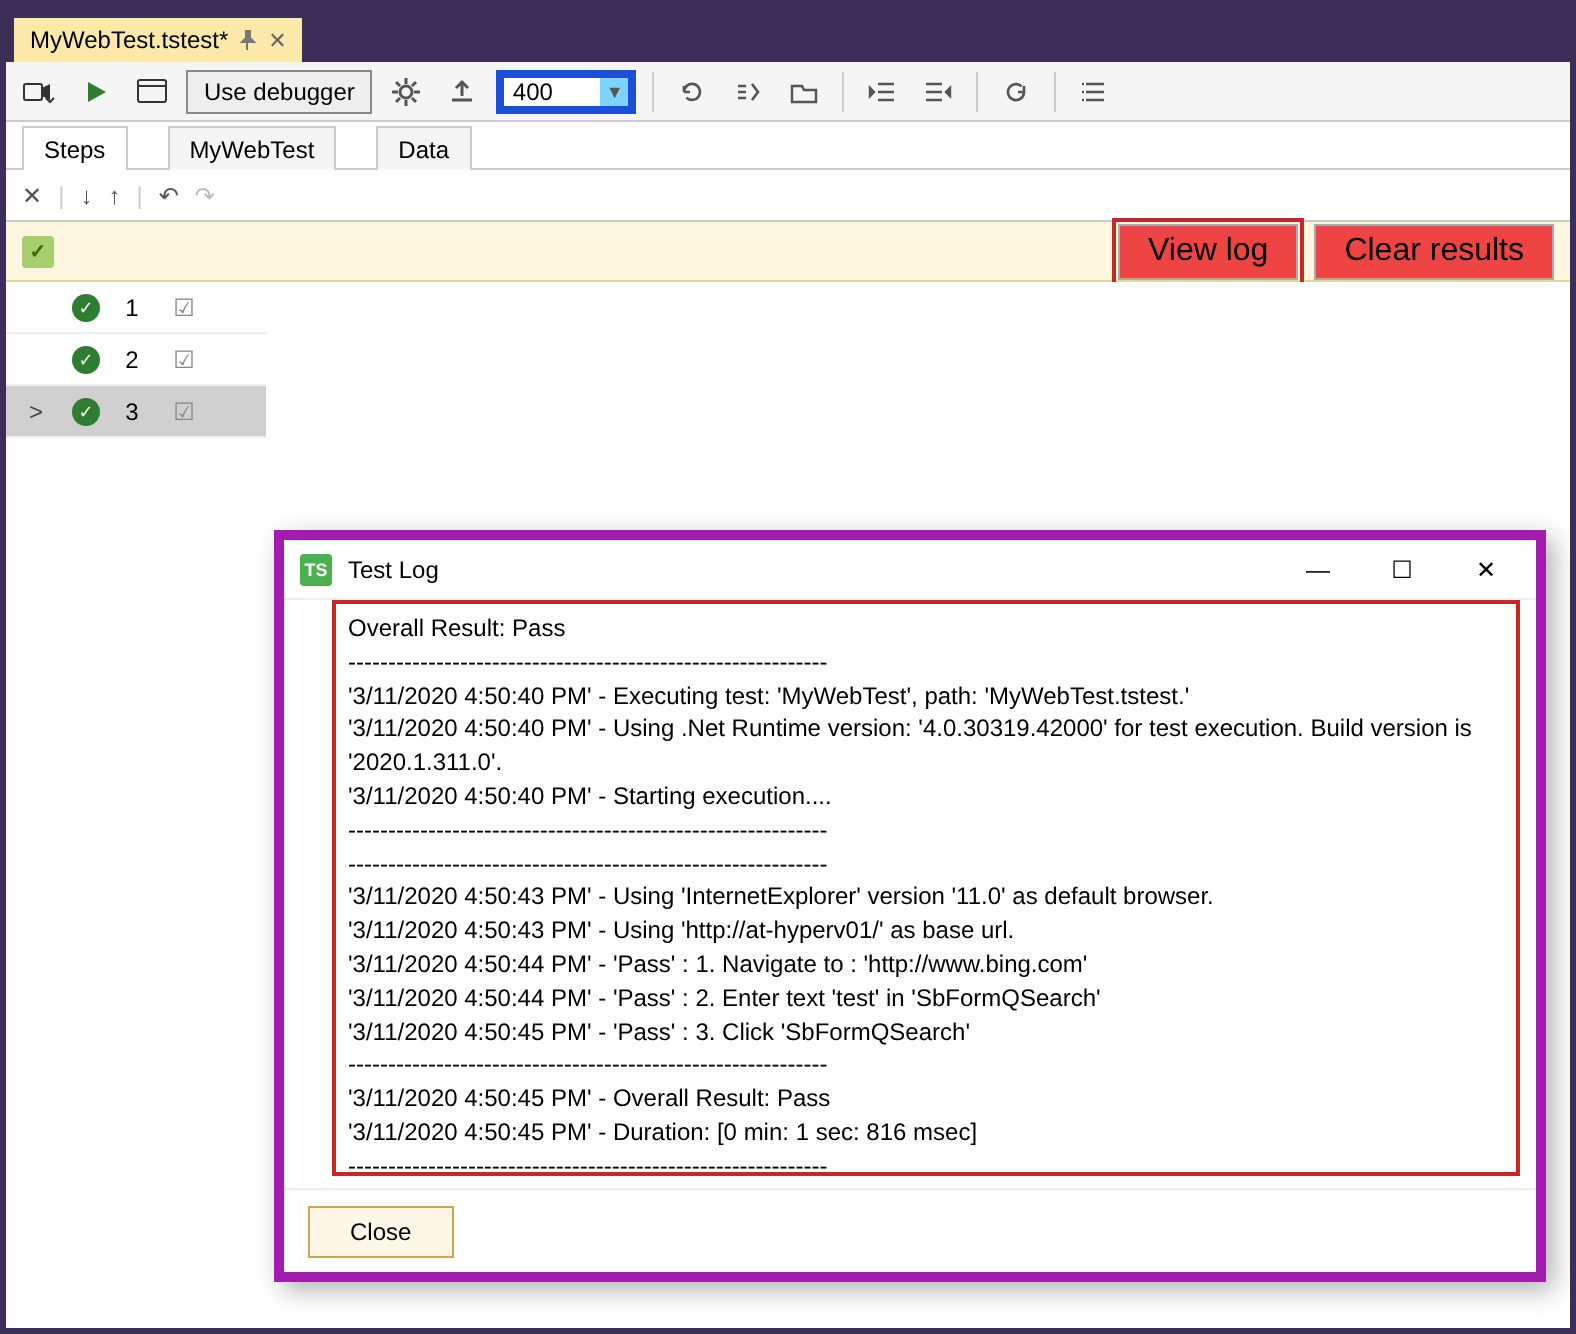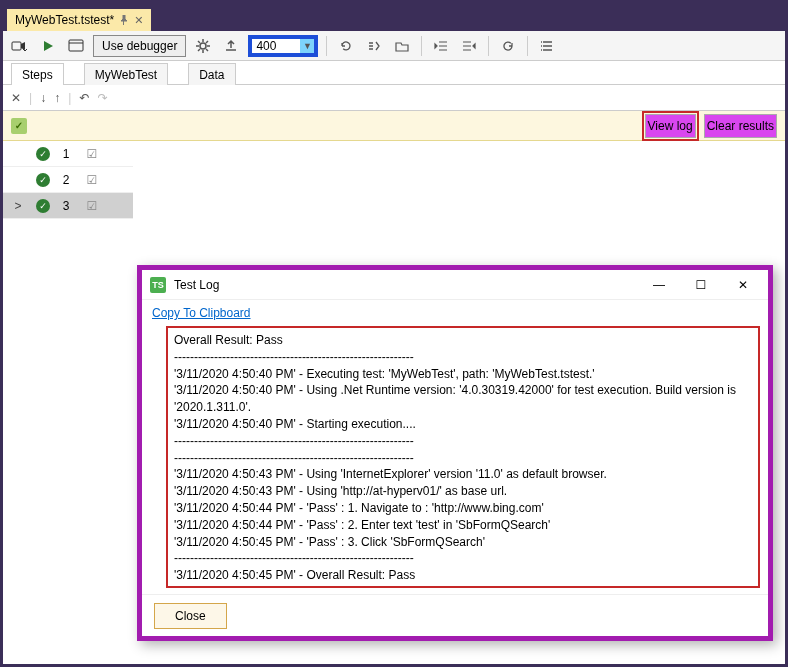--- a/index.html
+++ b/index.html
@@ -17,21 +17,21 @@
   .num-input { display: flex; align-items: center; border: 4px solid #1d4ed8; height: 22px; background: #7dd3fc; }
   .num-input input { width: 48px; border: none; padding: 0 4px; font-size: 12px; outline: none; }
   .num-input .drop { width: 14px; text-align: center; color: #555; font-size: 9px; }
   .subtabs { height: 24px; display: flex; align-items: flex-end; border-bottom: 1px solid #ccc; background: #fff; padding-left: 8px; gap: 20px; }
   .subtab { padding: 4px 10px 3px; border: 1px solid #ccc; border-bottom: none; background: #f5f5f5; font-size: 12px; position: relative; top: 1px; }
   .subtab.active { background: #fff; }
   .steprow-tools { height: 26px; border-bottom: 1px solid #ccc; display: flex; align-items: center; padding: 0 8px; gap: 8px; background: #fff; color: #555; }
   .resultbar { height: 30px; background: #fdf7df; border-bottom: 1px solid #e5d88f; display: flex; align-items: center; padding: 0 8px; gap: 8px; }
   .resultbar .icon { width: 16px; height: 16px; background: #a8cf6e; border-radius: 2px; display: flex; align-items: center; justify-content: center; color: #3a6b00; font-size: 10px; font-weight: bold; }
   .resultbar .spacer { flex: 1; }
-  .btn { border: 1px solid #aaa; background: #d946ef; padding: 4px 2px; font-size: 12px; cursor: default; }
+  .btn { border: 1px solid #aaa; background: #ef4444; padding: 4px 14px; font-size: 16px; cursor: default; }
   .btn.highlight { outline: 2px solid #c62828; outline-offset: 1px; }
   .steps-area { position: relative; height: calc(100% - 4px - 24px - 30px - 24px - 26px - 30px); background: #fff; }
   .steps-table { position: absolute; top: 0; left: 0; width: 130px; }
   .step-row { display: flex; align-items: center; height: 26px; border-bottom: 1px solid #eee; }
   .step-row .gutter { width: 30px; text-align: center; color: #888; }
   .step-row .status { width: 20px; display: flex; align-items: center; justify-content: center; }
   .status-circle { width: 14px; height: 14px; border-radius: 50%; background: #2e7d32; color: #fff; font-size: 9px; display: flex; align-items: center; justify-content: center; }
   .step-row .num { width: 26px; text-align: center; }
   .step-row .chk { width: 26px; text-align: center; color: #888; }
   .step-row.selected { background: #d0d0d0; }
@@ -207,23 +207,20 @@
 
     <div class="dialog">
       <div class="dlg-title">
         <span class="ts-icon">TS</span>
         <span>Test Log</span>
         <span class="spacer"></span>
         <span class="winbtn">—</span>
         <span class="winbtn">☐</span>
         <span class="winbtn">✕</span>
       </div>
-      <div class="dlg-link">
-        <a href="#">Copy To Clipboard</a>
-      </div>
       <div class="dlg-log">Overall Result: Pass
 ------------------------------------------------------------
 '3/11/2020 4:50:40 PM' - Executing test: 'MyWebTest', path: 'MyWebTest.tstest.'
 '3/11/2020 4:50:40 PM' - Using .Net Runtime version: '4.0.30319.42000' for test execution. Build version is '2020.1.311.0'.
 '3/11/2020 4:50:40 PM' - Starting execution....
 ------------------------------------------------------------
 ------------------------------------------------------------
 '3/11/2020 4:50:43 PM' - Using 'InternetExplorer' version '11.0' as default browser.
 '3/11/2020 4:50:43 PM' - Using 'http://at-hyperv01/' as base url.
 '3/11/2020 4:50:44 PM' - 'Pass' : 1. Navigate to : 'http://www.bing.com'

